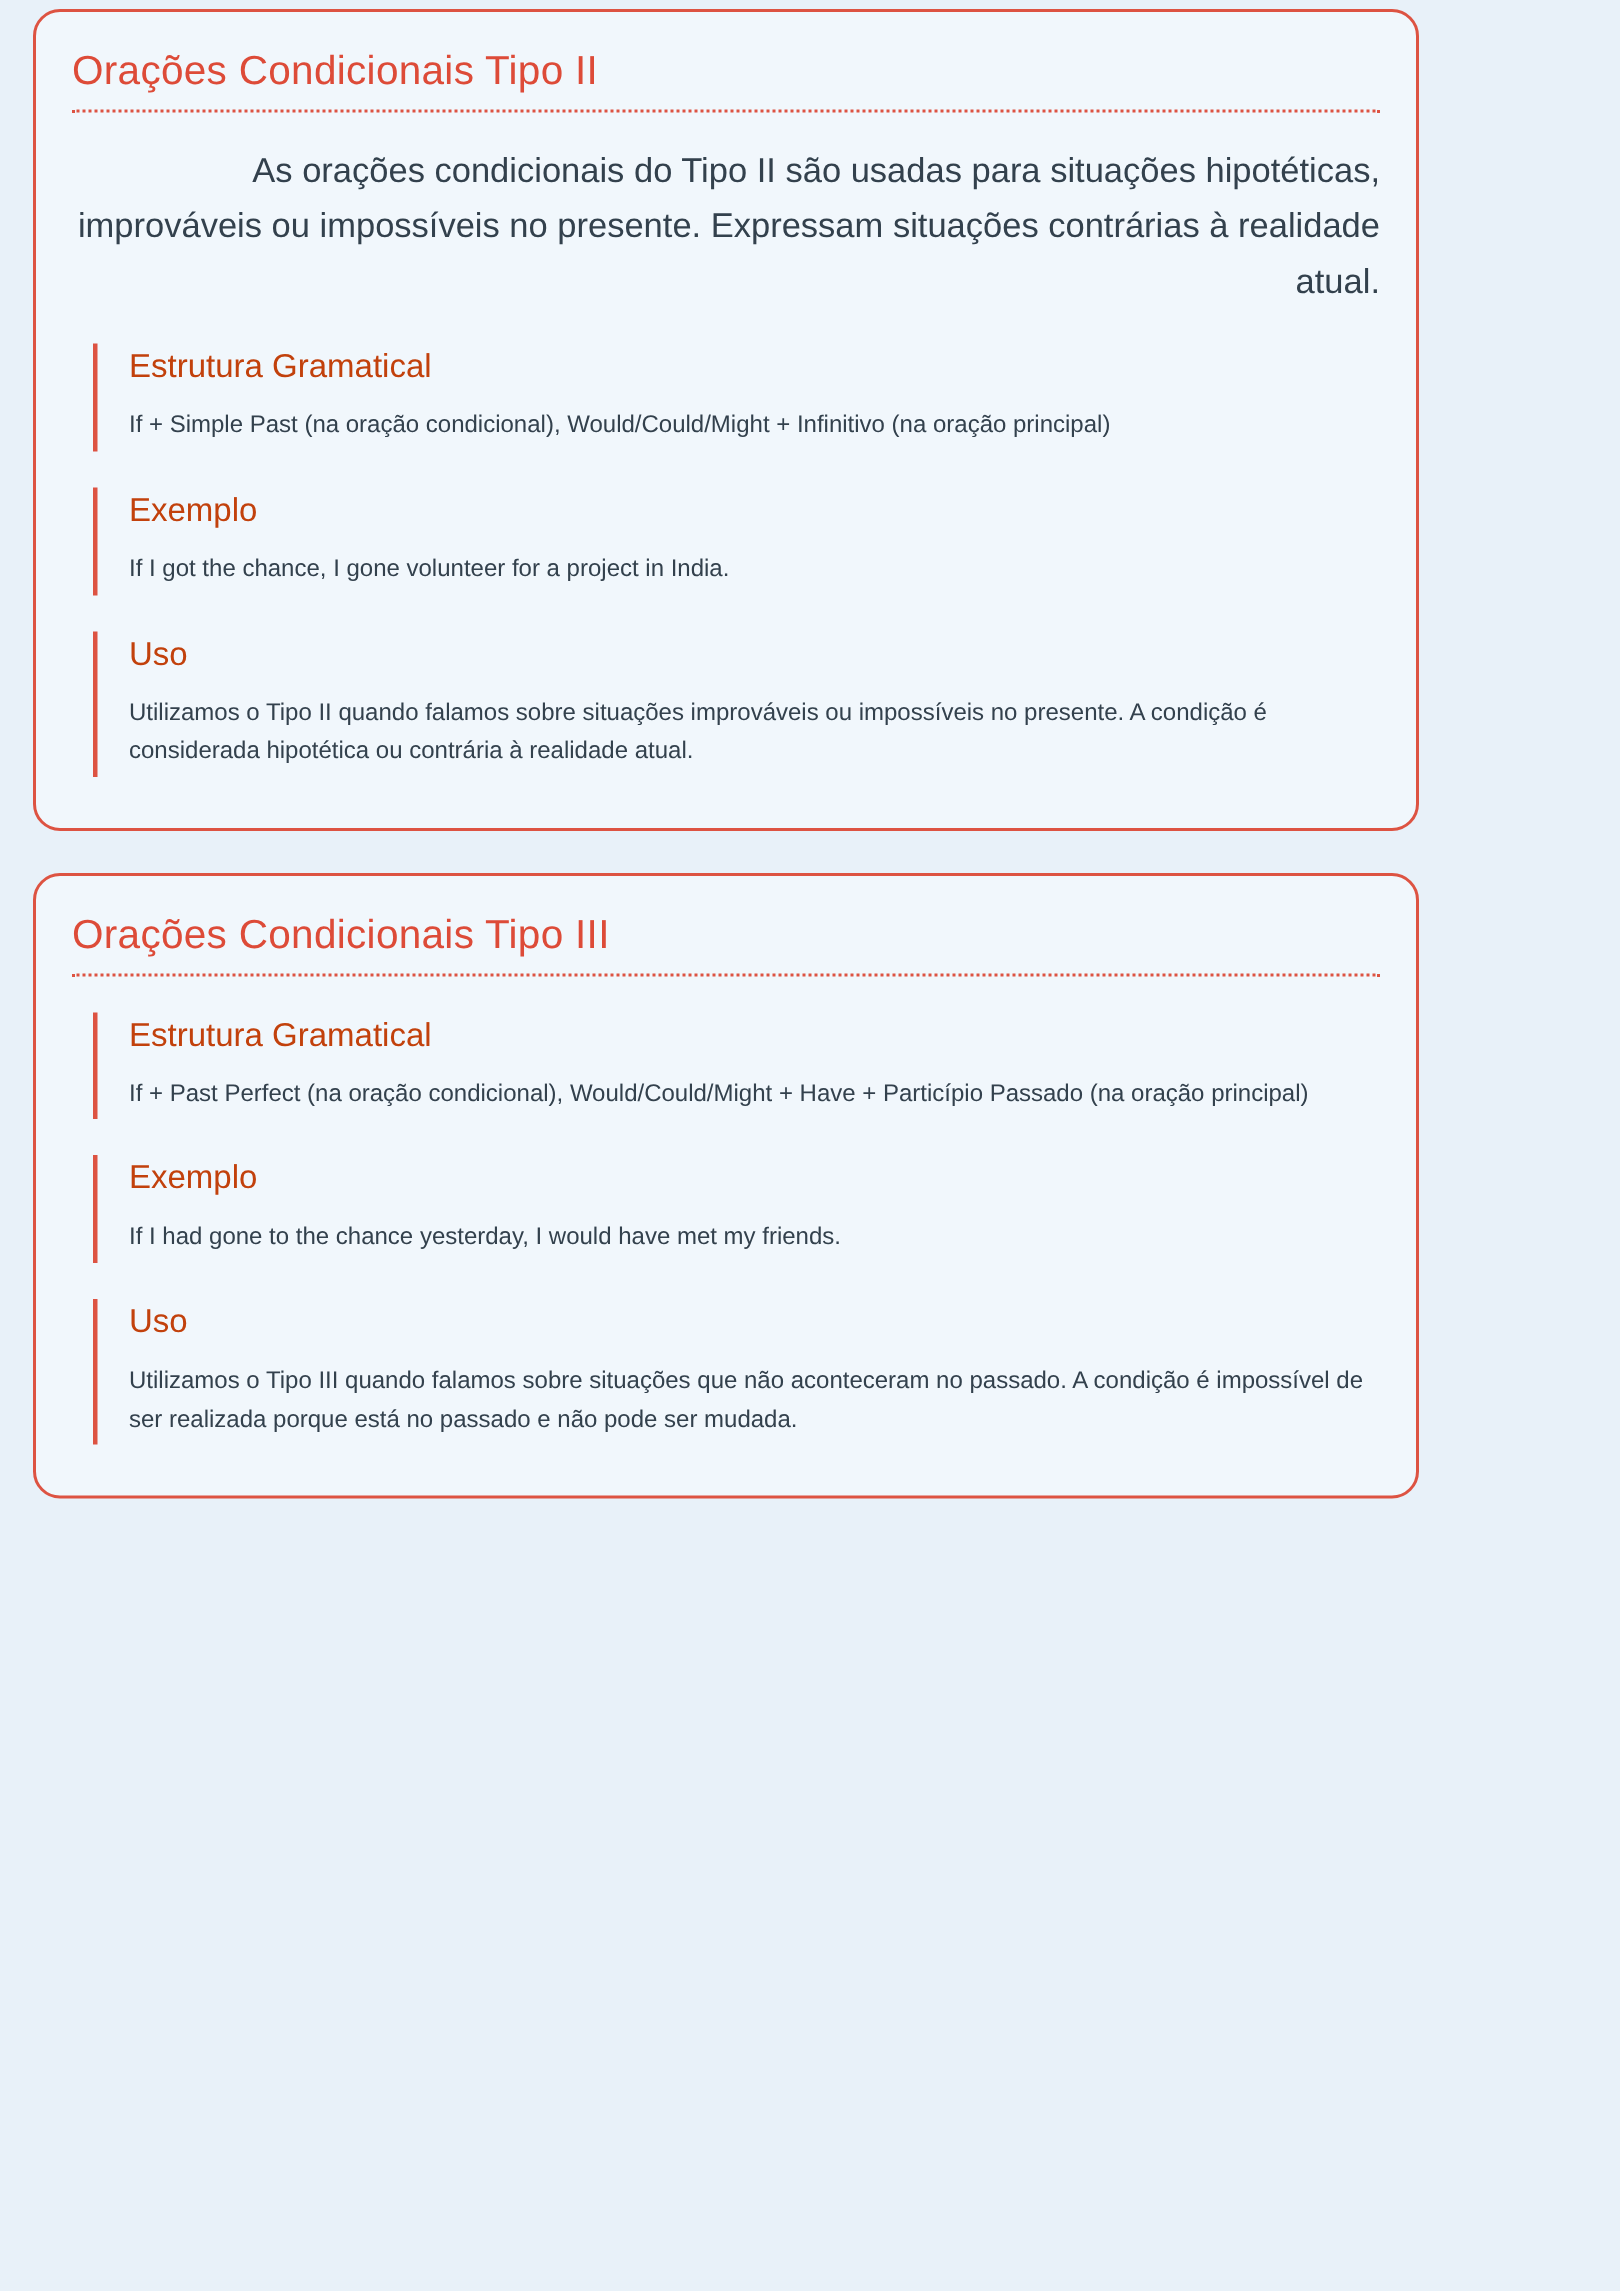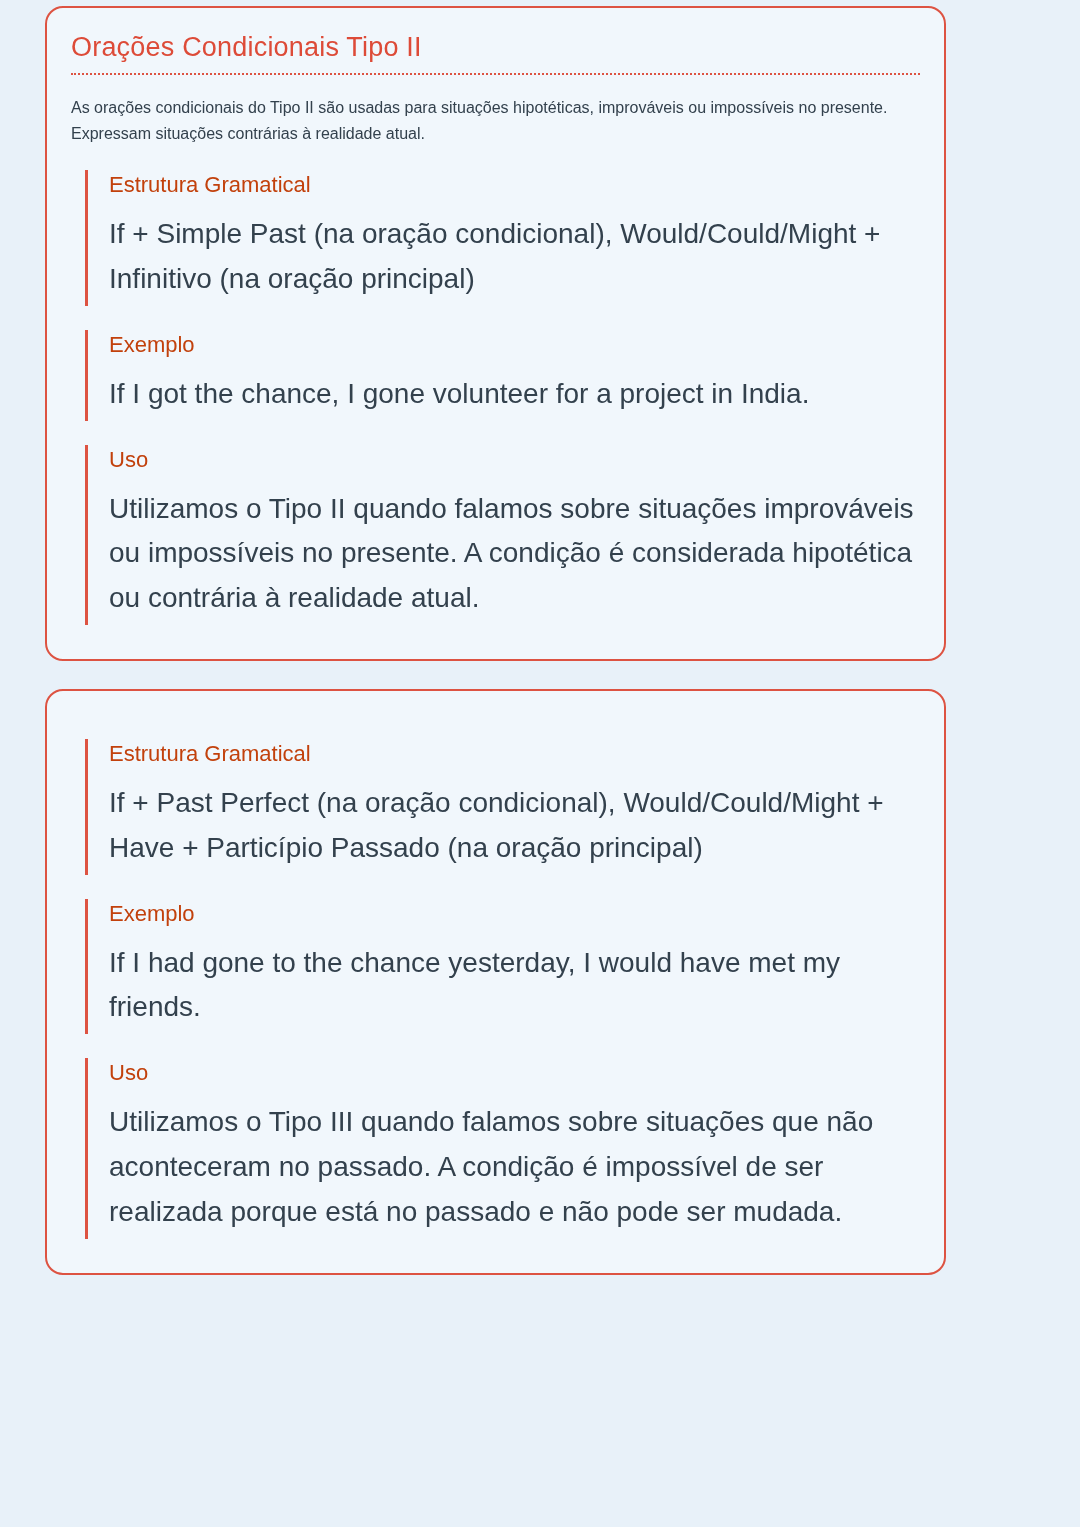--- a/index.html
+++ b/index.html
@@ -6,57 +6,58 @@
   html, body {
     width: 1080px;
     min-height: 1527px;
     background: #e8f1f9;
     font-family: "Liberation Sans", "DejaVu Sans", sans-serif;
     color: #33414d;
   }
   .page {
     width: 988px;
     min-height: 1527px;
-    padding: 6px 42px 40px 45px;
+    padding: 6px 42px 40px 22px;
   }
   .card {
     background: #f1f7fc;
     border: 2px solid #dd5342;
     border-radius: 18px;
     padding: 24px 24px 34px 24px;
     margin-bottom: 28px;
   }
   .card-title {
     color: #dd4b38;
     font-size: 27px;
     font-weight: 400;
     padding-bottom: 10px;
     border-bottom: 2px dotted #dd5342;
     margin-bottom: 20px;
     letter-spacing: 0.2px;
   }
   .card-intro {
-    font-size: 16px;
+    font-size: 23px;
     line-height: 1.6;
     margin-bottom: 18px;
+    text-align: right;
   }
   .section {
     margin-left: 14px;
     border-left: 3px solid #dd5342;
     padding: 2px 0 4px 21px;
     margin-top: 24px;
   }
   .section-heading {
     color: #c2410c;
     font-size: 22px;
     font-weight: 400;
     margin-bottom: 14px;
   }
   .section-text {
-    font-size: 28px;
+    font-size: 16px;
     line-height: 1.6;
   }
   .section-text p { margin: 0; }
 </style>
 </head>
 <body>
 
 <div class="page">
 
   <div class="card">
@@ -79,20 +80,21 @@
 
     <div class="section">
       <h3 class="section-heading">Uso</h3>
       <div class="section-text">
         <p>Utilizamos o Tipo II quando falamos sobre situações improváveis ou impossíveis no presente. A condição é considerada hipotética ou contrária à realidade atual.</p>
       </div>
     </div>
   </div>
 
   <div class="card">
+    <h2 class="card-title">Orações Condicionais Tipo III</h2>
 
     <div class="section">
       <h3 class="section-heading">Estrutura Gramatical</h3>
       <div class="section-text">
         <p>If + Past Perfect (na oração condicional), Would/Could/Might + Have + Particípio Passado (na oração principal)</p>
       </div>
     </div>
 
     <div class="section">
       <h3 class="section-heading">Exemplo</h3>

